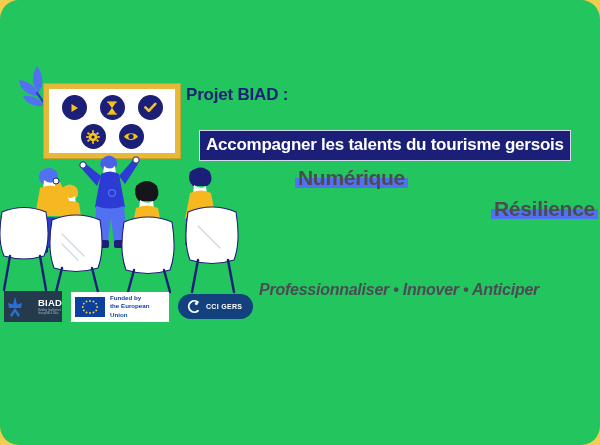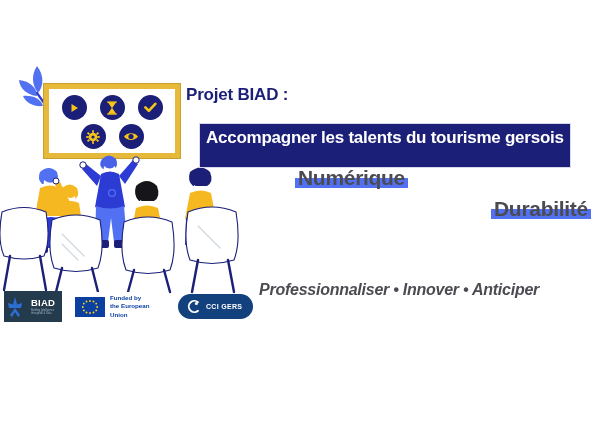--- a/index.html
+++ b/index.html
@@ -2,21 +2,21 @@
 <html><head>
 <meta charset="utf-8">
 <style>
   html,body{margin:0;padding:0;}
   body{
     width:600px;height:445px;overflow:hidden;
     background:#f2cd4f;
     font-family:"Liberation Sans",sans-serif;
     position:relative;
   }
-  #stage{position:absolute;inset:0;background:#ffffff;overflow:hidden;}
+  #stage{position:absolute;inset:0;background:#22c55e;overflow:hidden;border-radius:19px;}
 
   
   #leaf{position:absolute;left:6px;top:62px;width:56px;height:62px;}
 
   
   #board{
     position:absolute;left:44px;top:84px;width:136px;height:74px;
     background:#ffffff;
     border:5px solid #e7b93a;
     box-sizing:border-box;
@@ -36,25 +36,25 @@
   
   #people{position:absolute;left:0;top:150px;width:252px;height:145px;}
 
   
   #headline{position:absolute;left:186px;top:86px;}
   #proj{
     font-size:17px;font-weight:bold;color:#1b1f78;
     letter-spacing:-.2px;line-height:1;
   }
   #banner{
-    margin-top:20px;margin-left:13px;
+    margin-top:27px;margin-left:13px;
     display:inline-block;
     background:#1b1f78;
     border:1.5px solid #d8d8ef;
-    padding:4px 6px 19px 6px;
+    padding:4px 6px 5px 6px;
     white-space:nowrap;
   }
   #banner span{
     font-size:17px;font-weight:bold;color:#ffffff;letter-spacing:-.25px;
   }
 
   
   #keys{position:absolute;left:258px;top:166px;width:342px;margin-left:37px;}
   .kw{position:relative;display:inline-block;margin-bottom:7px;}
   .kw .bar{
@@ -76,21 +76,21 @@
     font-size:16px;font-weight:bold;color:#4b4b52;letter-spacing:-.25px;
     white-space:nowrap;
     font-style:italic;
   }
 
   
   #logos{position:absolute;left:4px;top:291px;height:31px;display:flex;align-items:center;gap:9px;}
 
   .logo-biad{
     width:58px;height:31px;background:#243a4d;
-    display:flex;align-items:center;gap:8px;padding:0 3px;box-sizing:border-box;
+    display:flex;align-items:center;gap:15px;padding:0 3px;box-sizing:border-box;
   }
   .biad-mark{width:16px;height:22px;flex:0 0 auto;}
   .biad-tx{display:flex;flex-direction:column;justify-content:center;}
   .biad-name{font-size:9.5px;font-weight:bold;color:#ffffff;letter-spacing:.2px;line-height:1;}
   .biad-sub{font-size:2.6px;color:#9fb4c4;line-height:1.25;margin-top:1.5px;}
 
   .logo-eu{
     width:98px;height:30px;background:#ffffff;
     display:flex;align-items:center;gap:5px;padding:0 4px;box-sizing:border-box;
   }
@@ -258,21 +258,21 @@
   <div id="keys">
     <div class="kr k1">
       <span class="kw">
         <span class="bar"></span>
         <span class="tx">Numérique</span>
       </span>
     </div>
     <div class="kr k3">
       <span class="kw">
         <span class="bar"></span>
-        <span class="tx">Durabilité</span>
+        <span class="tx">Résilience</span>
       </span>
     </div>
   </div>
 
   <div id="tagline">Professionnaliser • Innover • Anticiper</div>
 
   <div id="logos">
 
     <div class="logo-biad">
       <svg class="biad-mark" viewBox="0 0 16 22">

